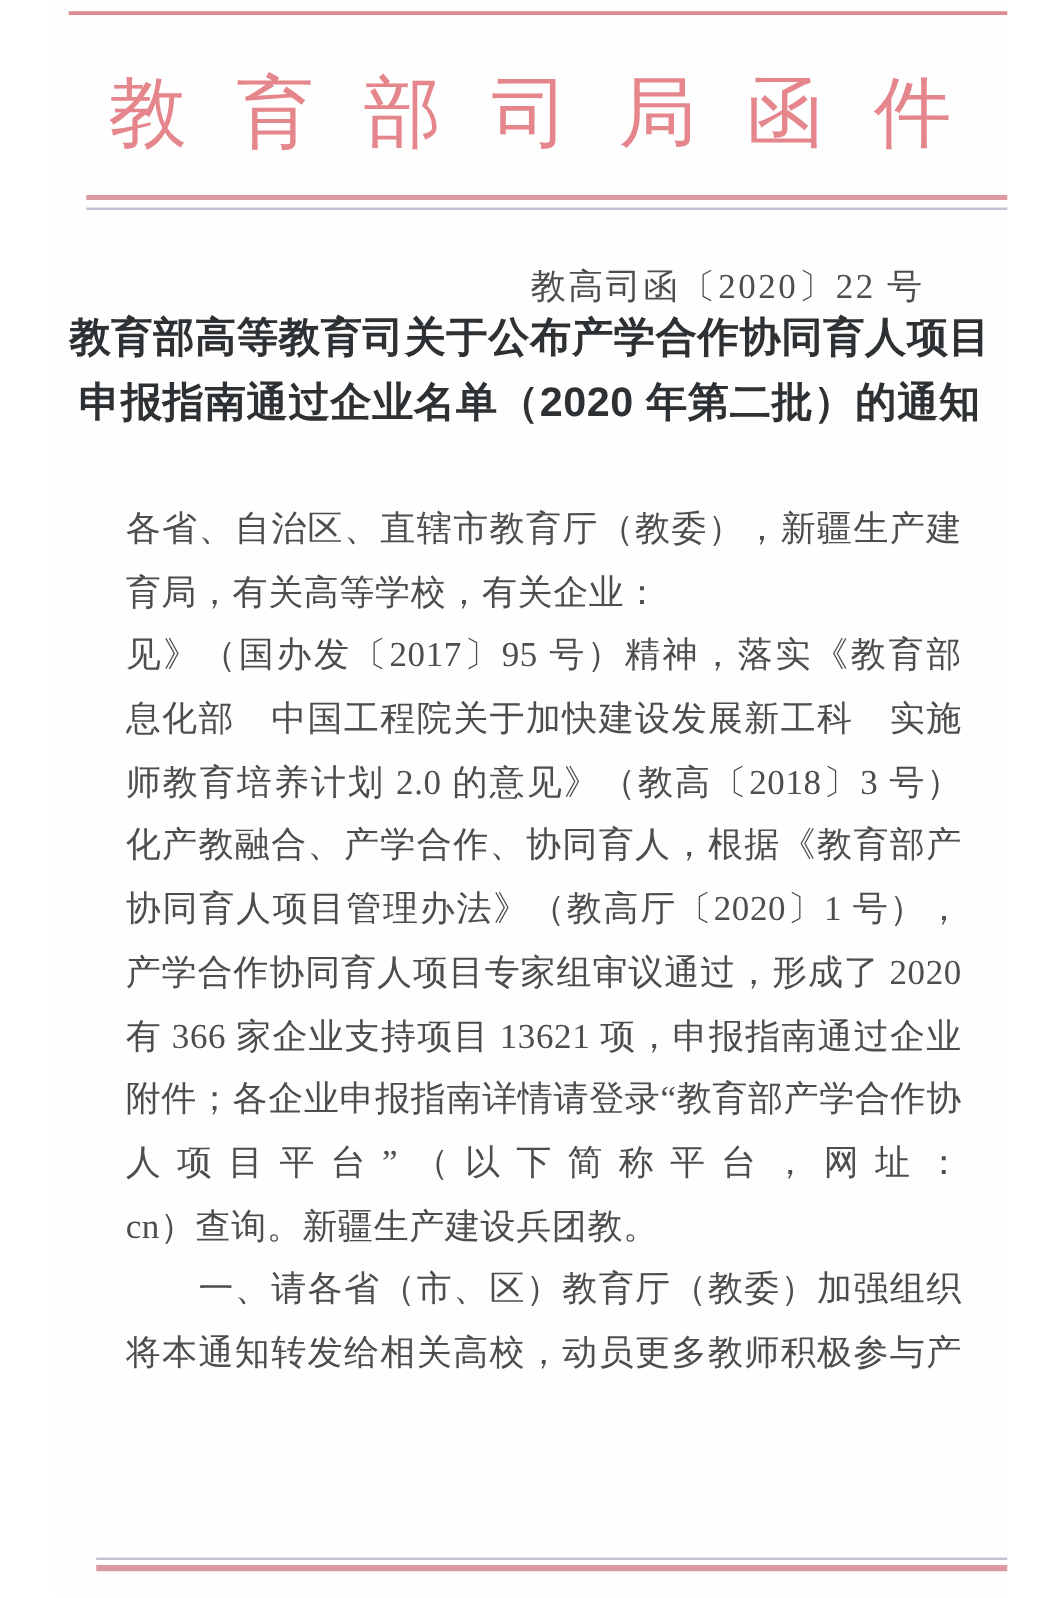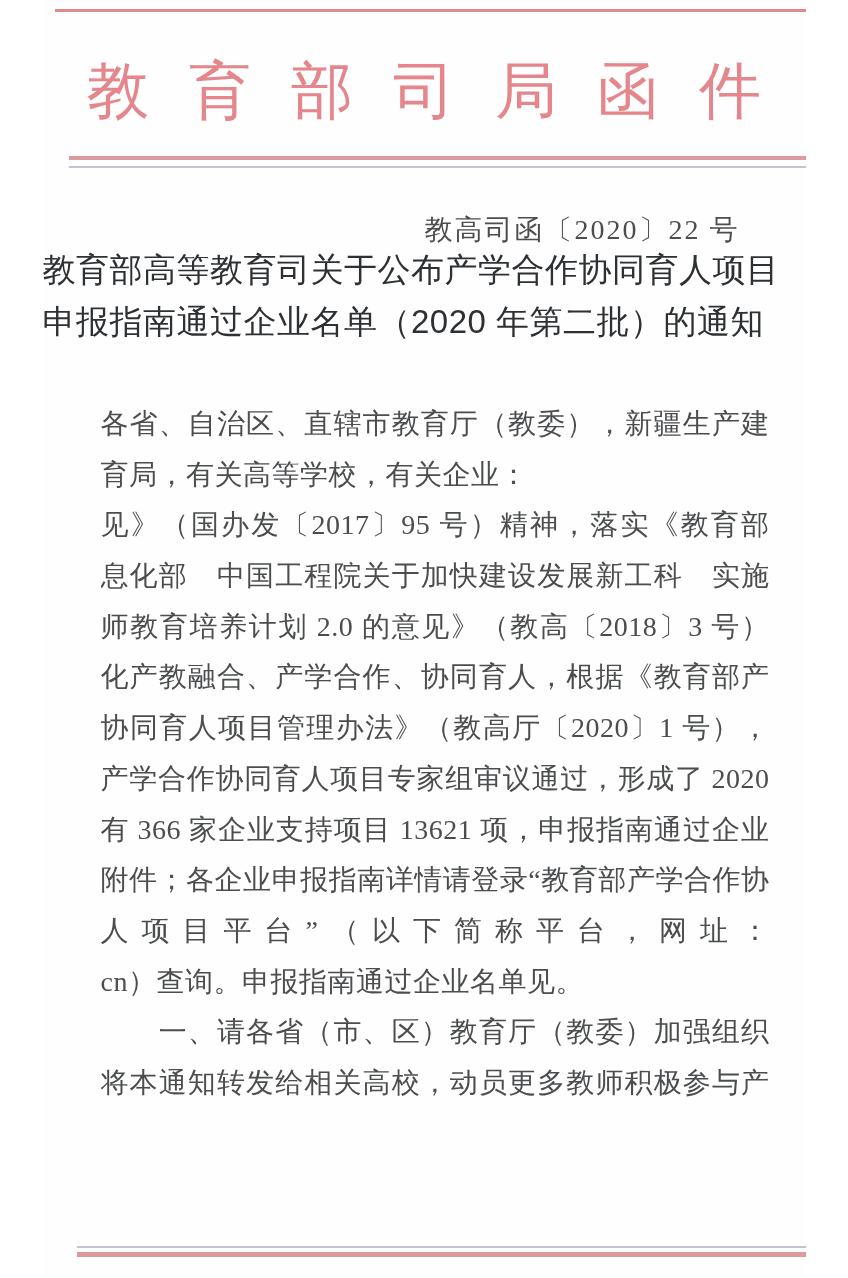--- a/index.html
+++ b/index.html
@@ -40,22 +40,23 @@
     top: 197px; right: 66px;
     font-size: 28px;
     line-height: 36px;
     letter-spacing: 2px;
     color: #4d4d4d;
     margin-top: 15px;
   }
   .title {
     position: absolute;
     top: 244px; left: 0; right: 0;
+    text-align: center;
     font-family: "Liberation Sans", "DejaVu Sans", sans-serif;
-    font-weight: 400;
+    font-weight: 700;
     font-size: 33px;
     line-height: 52px;
     letter-spacing: 0.5px;
     color: #2e3133;
   }
   .body {
     position: absolute;
     top: 399px; left: 58px; right: 36px;
     font-size: 28px;
     line-height: 50.7px;
@@ -88,20 +89,20 @@
       <div class="body-line">育局，有关高等学校，有关企业：</div>
       <div class="body-line fill">见》（国办发〔2017〕95 号）精神，落实《教育部　工业和信</div>
       <div class="body-line fill">息化部　中国工程院关于加快建设发展新工科　实施卓越工程</div>
       <div class="body-line fill">师教育培养计划 2.0 的意见》（教高〔2018〕3 号）要求，深</div>
       <div class="body-line fill">化产教融合、产学合作、协同育人，根据《教育部产学合作</div>
       <div class="body-line fill">协同育人项目管理办法》（教高厅〔2020〕1 号），经企业申报、</div>
       <div class="body-line fill">产学合作协同育人项目专家组审议通过，形成了 2020 年第二</div>
       <div class="body-line fill">有 366 家企业支持项目 13621 项，申报指南通过企业名单见</div>
       <div class="body-line fill">附件；各企业申报指南详情请登录“教育部产学合作协同育</div>
       <div class="body-line fill">人项目平台”（以下简称平台，网址：http://http.hep.com.</div>
-      <div class="body-line">cn）查询。申报指南通过企业名单见。</div>
+      <div class="body-line">cn）查询。新疆生产建设兵团教。</div>
       <div class="body-line fill">　　一、请各省（市、区）教育厅（教委）加强组织和宣传，</div>
       <div class="body-line fill">将本通知转发给相关高校，动员更多教师积极参与产学合作</div>
     </div>
 
   <div class="rule rule-bottom-thin"></div>
   <div class="rule rule-bottom-thick"></div>
 </div>
 
 </body></html>

